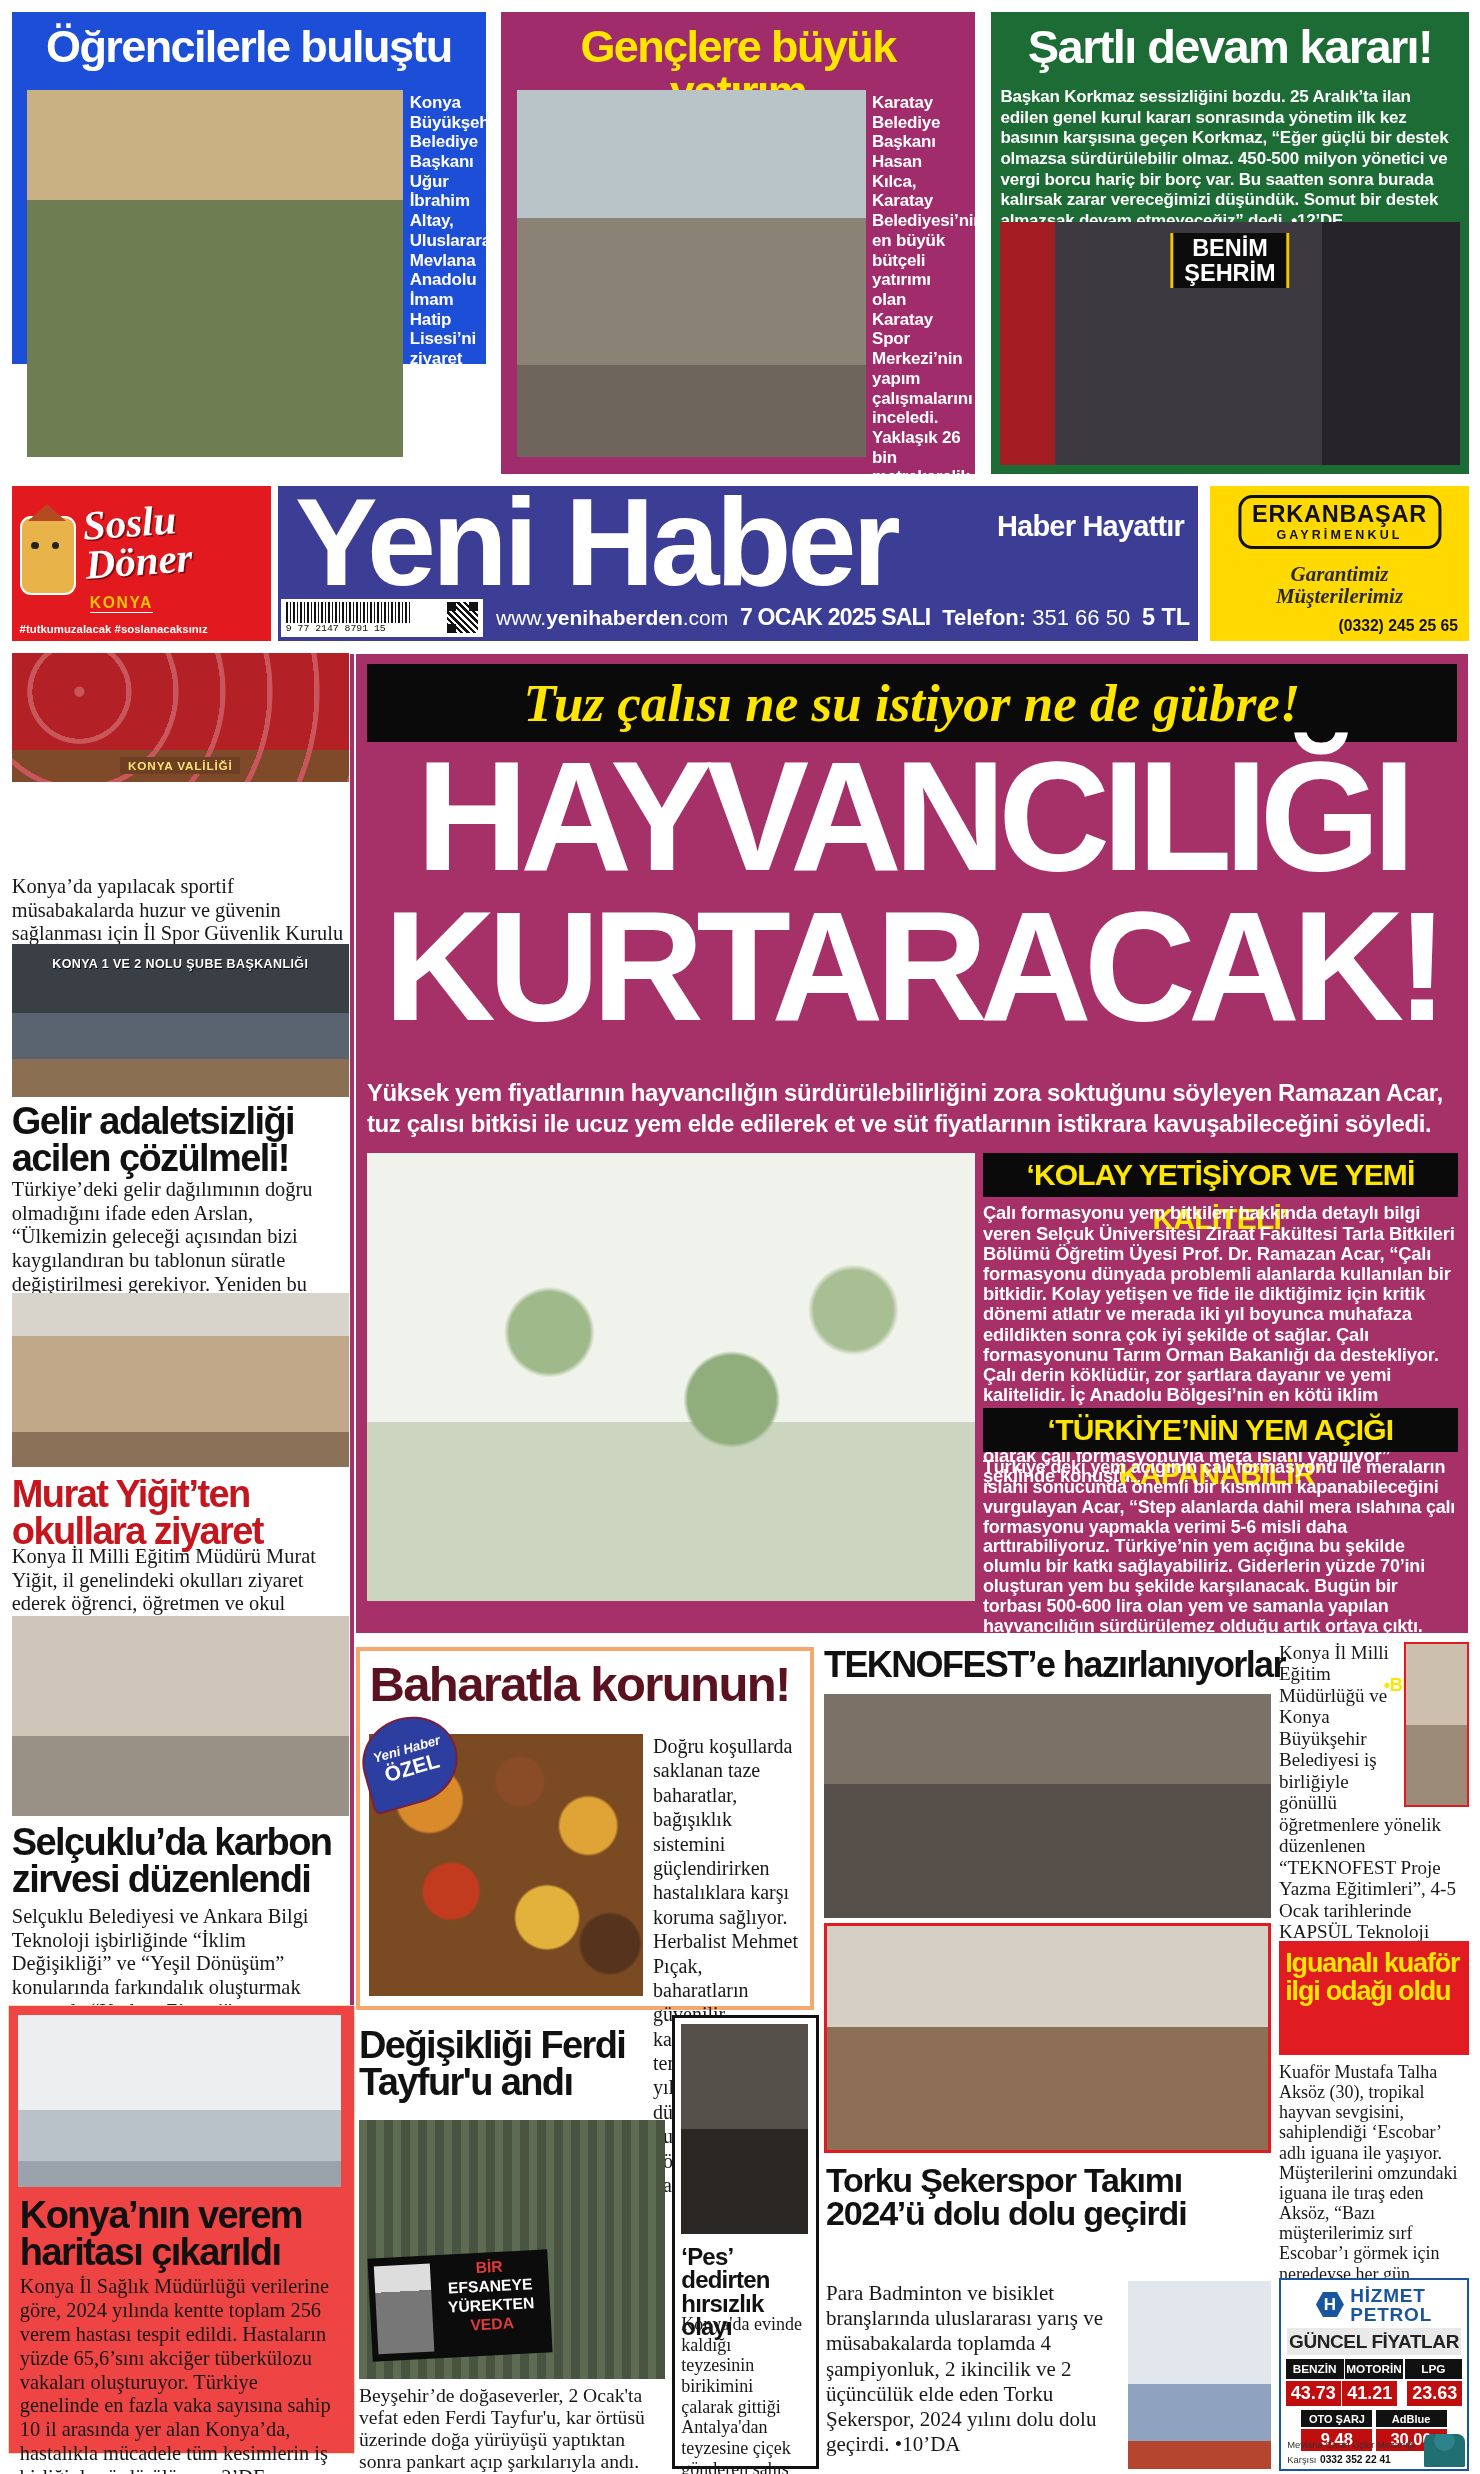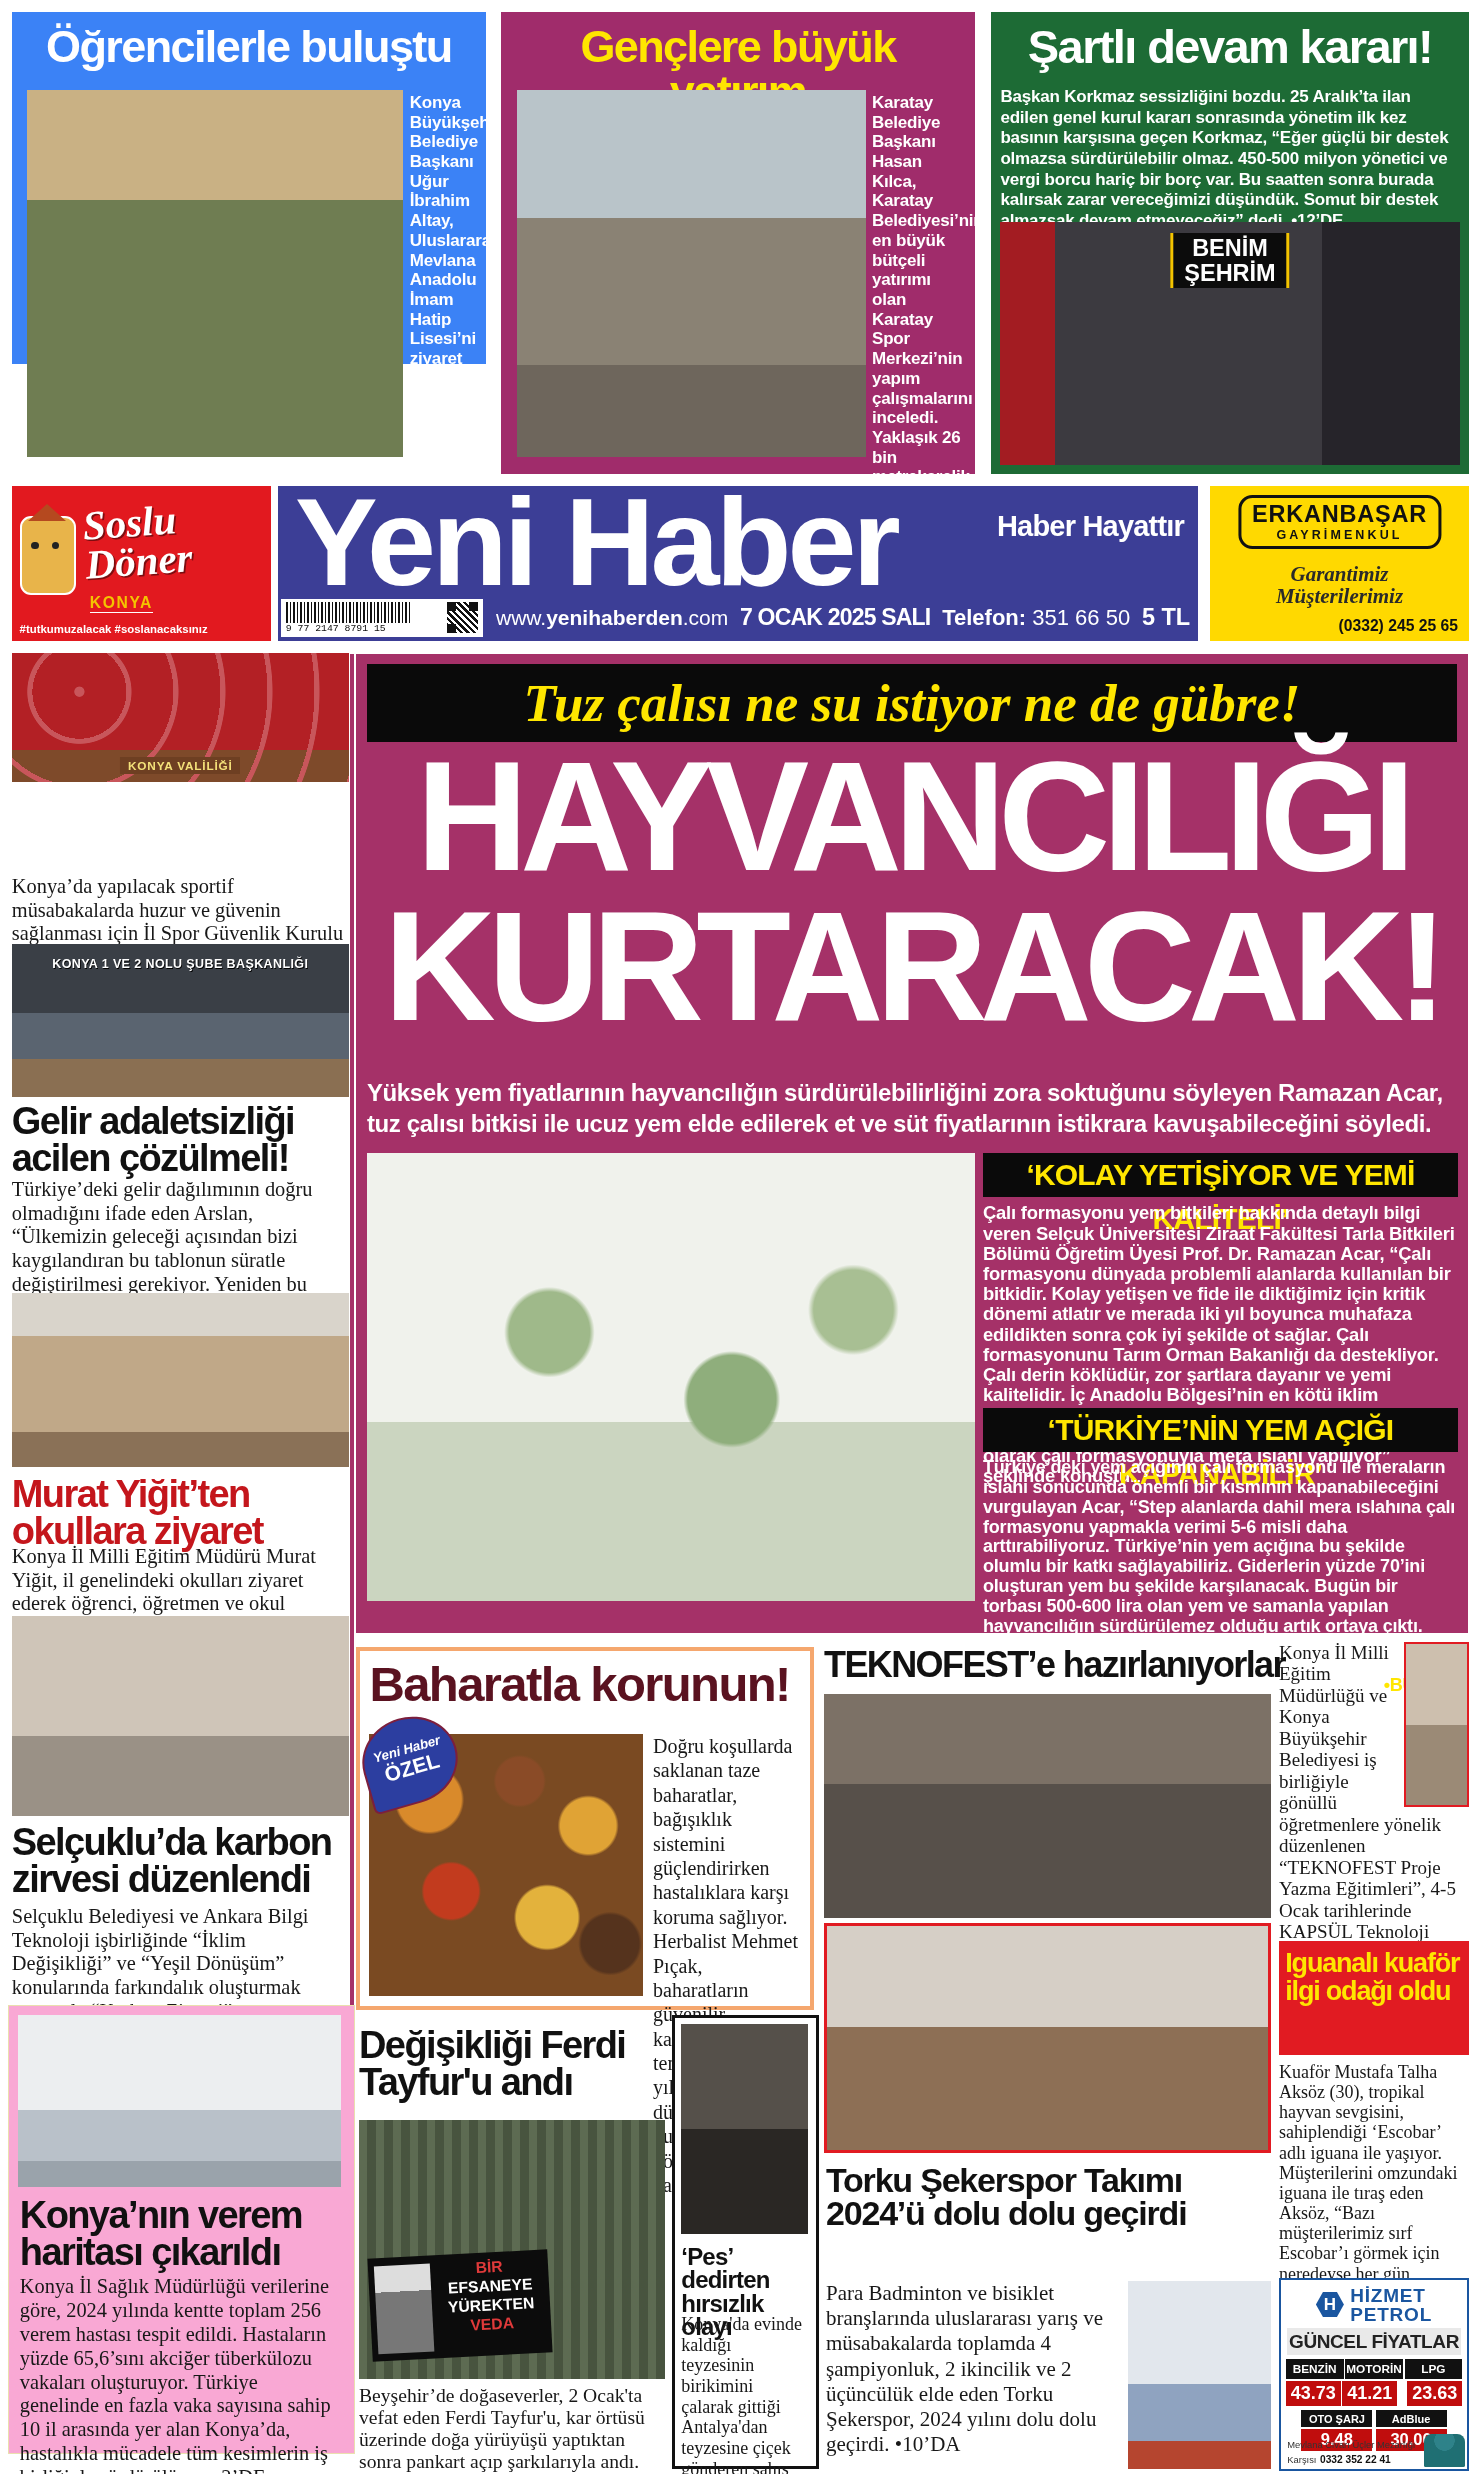--- a/index.html
+++ b/index.html
@@ -32,21 +32,21 @@
   .ph-barber2{background:linear-gradient(180deg,#cdbfae 0 50%,#9b8a76 50%);}
   .ph-forest{background:repeating-linear-gradient(90deg,#5d6b52 0 7.8px,#48543f 7.8px 17px),linear-gradient(180deg,transparent 0 70%,#6e5a43 70%);}
   .ph-pes{background:linear-gradient(180deg,#55504a 0 50%,#2a2724 50%);}
   .ph-athlete{background:linear-gradient(180deg,#e2e7ed 0 55%,#8fa3c0 55% 85%,#b5452f 85%);}
 </style>
 </head>
 <body>
 
 <div class="page">
 
-  <div class="abs" style="left:11.8px;top:11.8px;width:474px;height:352px;background:#3b82f6;">
+  <div class="abs" style="left:11.8px;top:11.8px;width:474px;height:352px;background:#1d4ed8;">
     <div class="teaser-title abs" style="left:6.3px;right:6.3px;top:12.5px;font-size:45px;color:#fff;">Öğrencilerle buluştu</div>
     <div class="abs ph ph-students" style="left:15.7px;top:78px;width:376px;height:367px;"></div>
     <div class="teaser-side abs" style="left:398px;top:81px;width:71px;">Konya Büyükşehir Belediye Başkanı Uğur İbrahim Altay, Uluslararası Mevlana Anadolu İmam Hatip Lisesi’ni ziyaret ederek öğrencilerle ve öğretmenlerle bir araya geldi. •2’DE</div>
   </div>
 
   <div class="abs" style="left:501px;top:11.8px;width:474px;height:462px;background:#a02c6b;">
     <div class="teaser-title abs" style="left:6.3px;right:6.3px;top:12.5px;font-size:45px;color:#ffe600;">Gençlere büyük yatırım</div>
     <div class="abs ph ph-youth" style="left:15.7px;top:78px;width:349px;height:367px;"></div>
     <div class="teaser-side abs" style="left:371px;top:81px;width:96px;">Karatay Belediye Başkanı Hasan Kılca, Karatay Belediyesi’nin en büyük bütçeli yatırımı olan Karatay Spor Merkezi’nin yapım çalışmalarını inceledi. Yaklaşık 26 bin metrekarelik bir alanda yükselen Spor Merkezi, tamamlandığında bölgenin en önemli spor tesislerinden biri olacak. •5’TE</div>
   </div>
@@ -126,21 +126,21 @@
   <div class="abs serif" style="left:11.8px;top:1178px;width:337px;font-size:20.4px;line-height:1.16;">Türkiye’deki gelir dağılımının doğru olmadığını ifade eden Arslan, “Ülkemizin geleceği açısından bizi kaygılandıran bu tablonun süratle değiştirilmesi gerekiyor. Yeniden bu konularda adım atılması gerekiyor” dedi.  •4’TE</div>
 
   <div class="abs ph ph-classroom" style="left:11.8px;top:1293px;width:337px;height:174px;"></div>
   <div class="abs hl hl-red" style="left:11.8px;top:1476px;width:337px;font-size:38px;">Murat Yiğit’ten okullara ziyaret</div>
   <div class="abs serif" style="left:11.8px;top:1545px;width:337px;font-size:20.4px;line-height:1.16;">Konya İl Milli Eğitim Müdürü Murat Yiğit, il genelindeki okulları ziyaret ederek öğrenci, öğretmen ve okul yöneticileri ile bir araya gelmeye devam ediyor. •6’DA</div>
 
   <div class="abs ph ph-group" style="left:11.8px;top:1616px;width:337px;height:200px;"></div>
   <div class="abs hl" style="left:11.8px;top:1824px;width:337px;font-size:38px;">Selçuklu’da karbon zirvesi düzenlendi</div>
   <div class="abs serif" style="left:11.8px;top:1905px;width:337px;font-size:20.4px;line-height:1.16;">Selçuklu Belediyesi ve Ankara Bilgi Teknoloji işbirliğinde “İklim Değişikliği” ve “Yeşil Dönüşüm” konularında farkındalık oluşturmak amacıyla “Karbon Zirvesi” gerçekleştirildi. •8’DE</div>
 
-  <div class="abs" style="left:7.8px;top:2005px;width:345px;height:447px;background:#f9a8d4;border:1.6px solid #eadfae;">
+  <div class="abs" style="left:7.8px;top:2005px;width:345px;height:447px;background:#ef4444;border:1.6px solid #eadfae;">
     <div class="abs ph ph-hospital" style="left:9.4px;top:9.4px;width:323px;height:172px;"></div>
     <div class="abs hl" style="left:11px;top:191px;width:323px;font-size:38px;">Konya’nın verem haritası çıkarıldı</div>
     <div class="abs serif" style="left:11px;top:269px;width:321px;font-size:20.4px;line-height:1.17;">Konya İl Sağlık Müdürlüğü verilerine göre, 2024 yılında kentte toplam 256 verem hastası tespit edildi. Hastaların yüzde 65,6’sını akciğer tüberkülozu vakaları oluşturuyor. Türkiye genelinde en fazla vaka sayısına sahip 10 il arasında yer alan Konya’da, hastalıkla mücadele tüm kesimlerin iş birliğiyle sürdürülüyor. •2’DE</div>
   </div>
 
   <div class="abs" style="left:350px;top:654px;width:3.9px;height:1351px;background:#a53168;"></div>
 
   <div class="abs" style="left:356px;top:654px;width:1112px;height:979px;background:#a53168;">
     <div class="abs" style="left:11px;top:10.2px;width:1090px;height:78px;background:#0a0a0a;">
       <div style="font-family:'Liberation Serif',serif;font-style:italic;font-weight:700;color:#ffe600;font-size:53px;text-align:center;line-height:78px;">Tuz çalısı ne su istiyor ne de gübre!</div>

